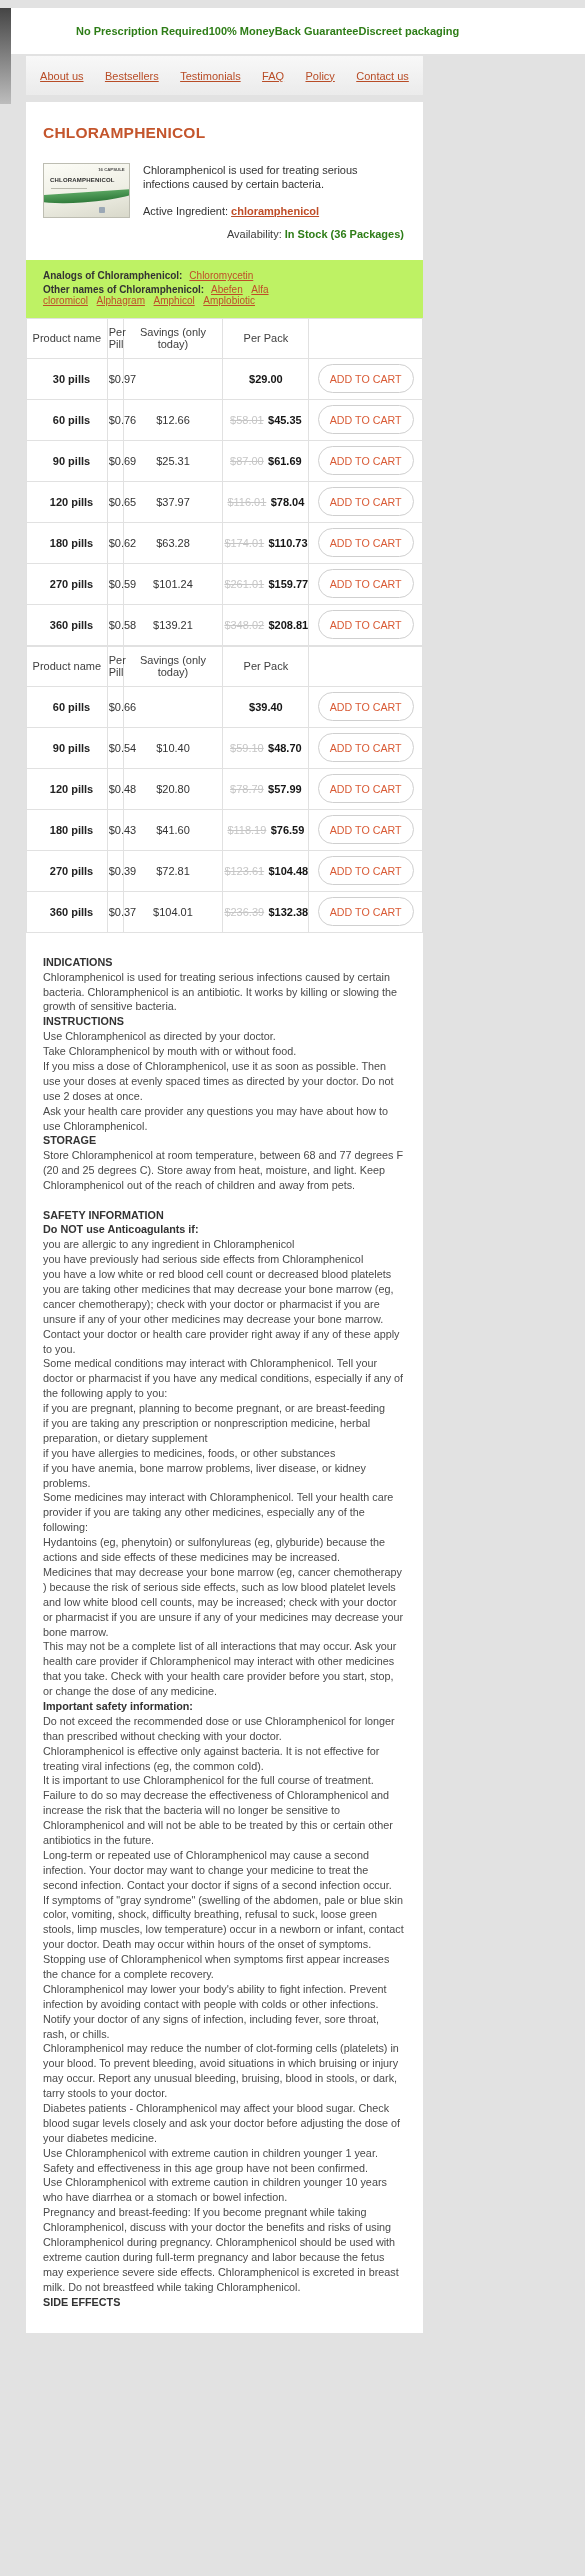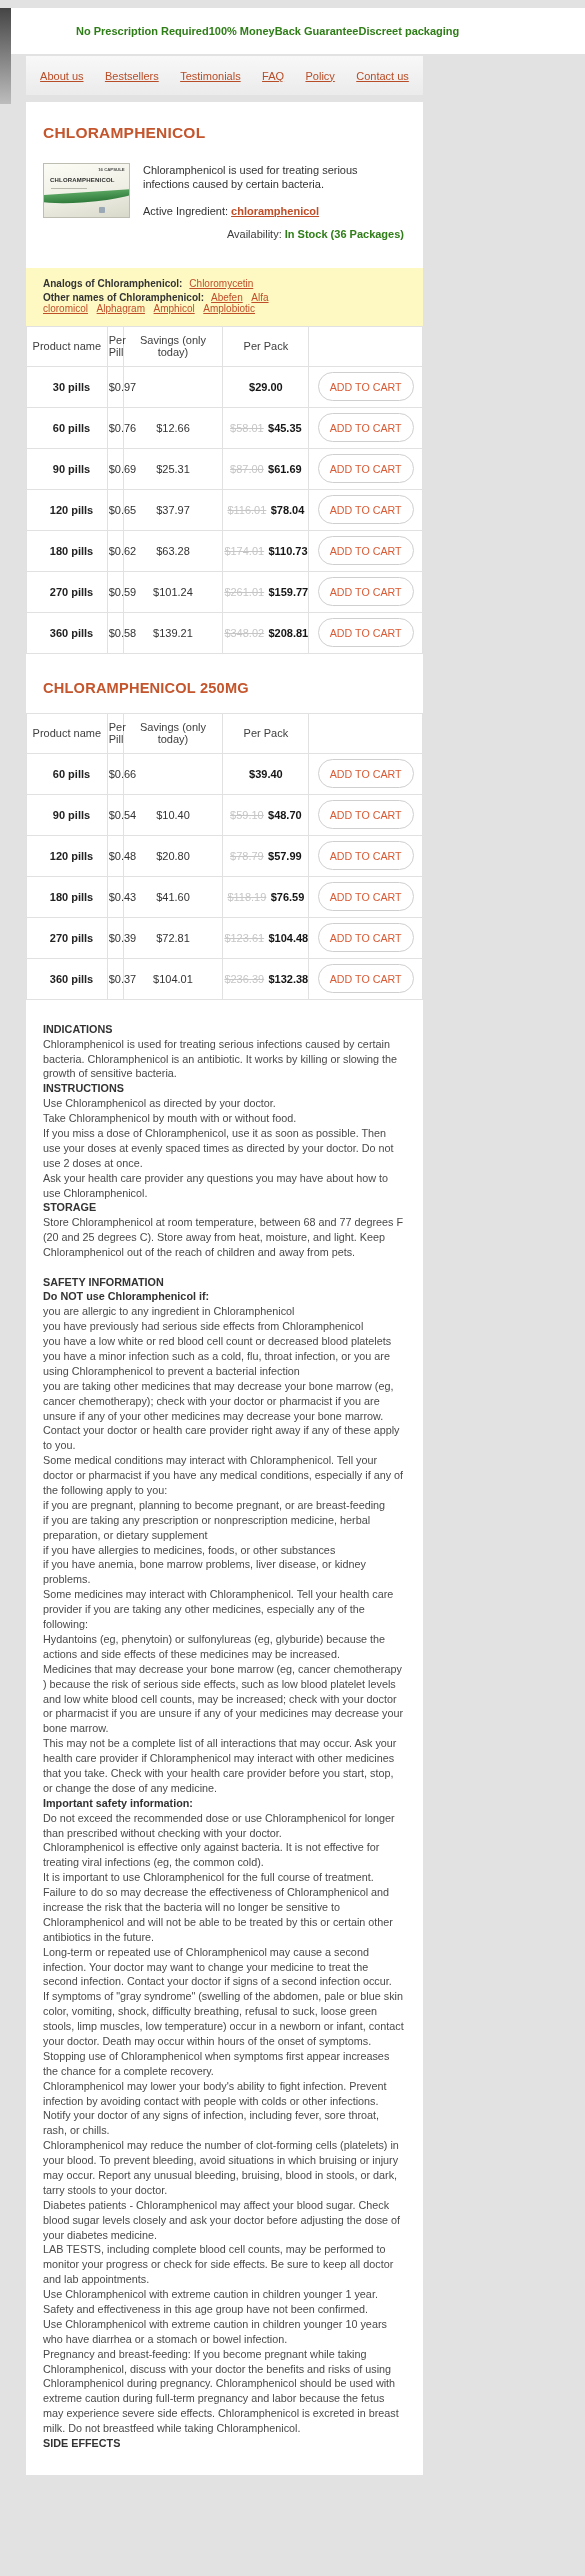--- a/index.html
+++ b/index.html
@@ -42,21 +42,21 @@
   .pkg-logo{ position:absolute; bottom:3.4px; right:24px; width:6px; height:6px; background:#9aa7b5; border-radius:0.9px; }
 
   .product-info{ flex:1; padding-left:13px; font-size:11px; color:#333; }
   .desc{ margin:0 0 13px; line-height:1.35; }
   .ai-line{ margin:0; font-size:11px; color:#333; }
   .ai-link{ color:#bf4d28; font-weight:bold; text-decoration:underline; cursor:pointer; }
 
   .availability{ text-align:right; margin:10.3px 19px 0; font-size:11px; color:#3d3d3d; }
   .availability .val{ color:#2e7d17; font-weight:bold; }
 
-  .analog-band{ margin-top:28px; background:#fef9c3; padding:7.7px 17px 9.4px; font-size:10px; color:#333; }
+  .analog-band{ margin-top:20px; background:#bef264; padding:7.7px 17px 9.4px; font-size:10px; color:#333; }
   .analog-line{ margin:2.6px 0; }
   .analog-label{ font-weight:bold; margin-right:6.9px; }
   .analog-link{ color:#bf4d28; text-decoration:underline; margin-right:8.6px; cursor:pointer; }
 
   .section-title{ color:#c4552c; font-size:14.6px; font-weight:bold; margin:0; padding:26px 17px 17px; letter-spacing:0.2px; }
 
   table.price-table{ width:397px; border-collapse:collapse; font-size:11px; color:#333; table-layout:fixed; }
   .price-table th, .price-table td{ border:0.9px solid #e1e1e1; text-align:center; }
   .price-table th{ font-weight:normal; color:#3e3e3e; height:40px; }
   .price-table td{ height:41px; }
@@ -233,21 +233,20 @@
             <td class="pack">
               <span class="old">$348.02</span><span class="new">$208.81</span>
             </td>
             <td>
               <button class="add-btn">ADD TO CART</button>
             </td>
           </tr>
         </tbody>
     </table>
 
-    <h2 class="section-title">CHLORAMPHENICOL 250MG</h2>
     <table class="price-table">
       <thead>
         <tr>
           <th class="c-qty">Product name</th>
           <th class="c-pill">Per Pill</th>
           <th class="c-sav">Savings (only today)</th>
           <th class="c-pack">Per Pack</th>
           <th class="c-btn"></th>
         </tr>
       </thead>
@@ -342,29 +341,28 @@
         <div class="line p">If you miss a dose of Chloramphenicol, use it as soon as possible. Then use your doses at evenly spaced times as directed by your doctor. Do not use 2 doses at once.</div>
 
         <div class="line p">Ask your health care provider any questions you may have about how to use Chloramphenicol.</div>
 
         <div class="line h">STORAGE</div>
 
         <div class="line p">Store Chloramphenicol at room temperature, between 68 and 77 degrees F (20 and 25 degrees C). Store away from heat, moisture, and light. Keep Chloramphenicol out of the reach of children and away from pets.</div>
 
         <div class="line hs">SAFETY INFORMATION</div>
 
-        <div class="line h">Do NOT use Chloramphenicol if:</div>
+        <div class="line h">Do NOT use Anticoagulants if:</div>
 
         <div class="line p">you are allergic to any ingredient in Chloramphenicol</div>
 
         <div class="line p">you have previously had serious side effects from Chloramphenicol</div>
 
         <div class="line p">you have a low white or red blood cell count or decreased blood platelets</div>
 
-        <div class="line p">you have a minor infection such as a cold, flu, throat infection, or you are using Chloramphenicol to prevent a bacterial infection</div>
 
         <div class="line p">you are taking other medicines that may decrease your bone marrow (eg, cancer chemotherapy); check with your doctor or pharmacist if you are unsure if any of your other medicines may decrease your bone marrow.</div>
 
         <div class="line p">Contact your doctor or health care provider right away if any of these apply to you.</div>
 
         <div class="line p">Some medical conditions may interact with Chloramphenicol. Tell your doctor or pharmacist if you have any medical conditions, especially if any of the following apply to you:</div>
 
         <div class="line p">if you are pregnant, planning to become pregnant, or are breast-feeding</div>
 
         <div class="line p">if you are taking any prescription or nonprescription medicine, herbal preparation, or dietary supplement</div>
@@ -393,21 +391,20 @@
         <div class="line p">Long-term or repeated use of Chloramphenicol may cause a second infection. Your doctor may want to change your medicine to treat the second infection. Contact your doctor if signs of a second infection occur.</div>
 
         <div class="line p">If symptoms of "gray syndrome" (swelling of the abdomen, pale or blue skin color, vomiting, shock, difficulty breathing, refusal to suck, loose green stools, limp muscles, low temperature) occur in a newborn or infant, contact your doctor. Death may occur within hours of the onset of symptoms. Stopping use of Chloramphenicol when symptoms first appear increases the chance for a complete recovery.</div>
 
         <div class="line p">Chloramphenicol may lower your body's ability to fight infection. Prevent infection by avoiding contact with people with colds or other infections. Notify your doctor of any signs of infection, including fever, sore throat, rash, or chills.</div>
 
         <div class="line p">Chloramphenicol may reduce the number of clot-forming cells (platelets) in your blood. To prevent bleeding, avoid situations in which bruising or injury may occur. Report any unusual bleeding, bruising, blood in stools, or dark, tarry stools to your doctor.</div>
 
         <div class="line p">Diabetes patients - Chloramphenicol may affect your blood sugar. Check blood sugar levels closely and ask your doctor before adjusting the dose of your diabetes medicine.</div>
 
-        <div class="line p">LAB TESTS, including complete blood cell counts, may be performed to monitor your progress or check for side effects. Be sure to keep all doctor and lab appointments.</div>
 
         <div class="line p">Use Chloramphenicol with extreme caution in children younger 1 year. Safety and effectiveness in this age group have not been confirmed.</div>
 
         <div class="line p">Use Chloramphenicol with extreme caution in children younger 10 years who have diarrhea or a stomach or bowel infection.</div>
 
 
         <div class="line p">Pregnancy and breast-feeding: If you become pregnant while taking Chloramphenicol, discuss with your doctor the benefits and risks of using Chloramphenicol during pregnancy. Chloramphenicol should be used with extreme caution during full-term pregnancy and labor because the fetus may experience severe side effects. Chloramphenicol is excreted in breast milk. Do not breastfeed while taking Chloramphenicol.</div>
 
         <div class="line h">SIDE EFFECTS</div>
 

